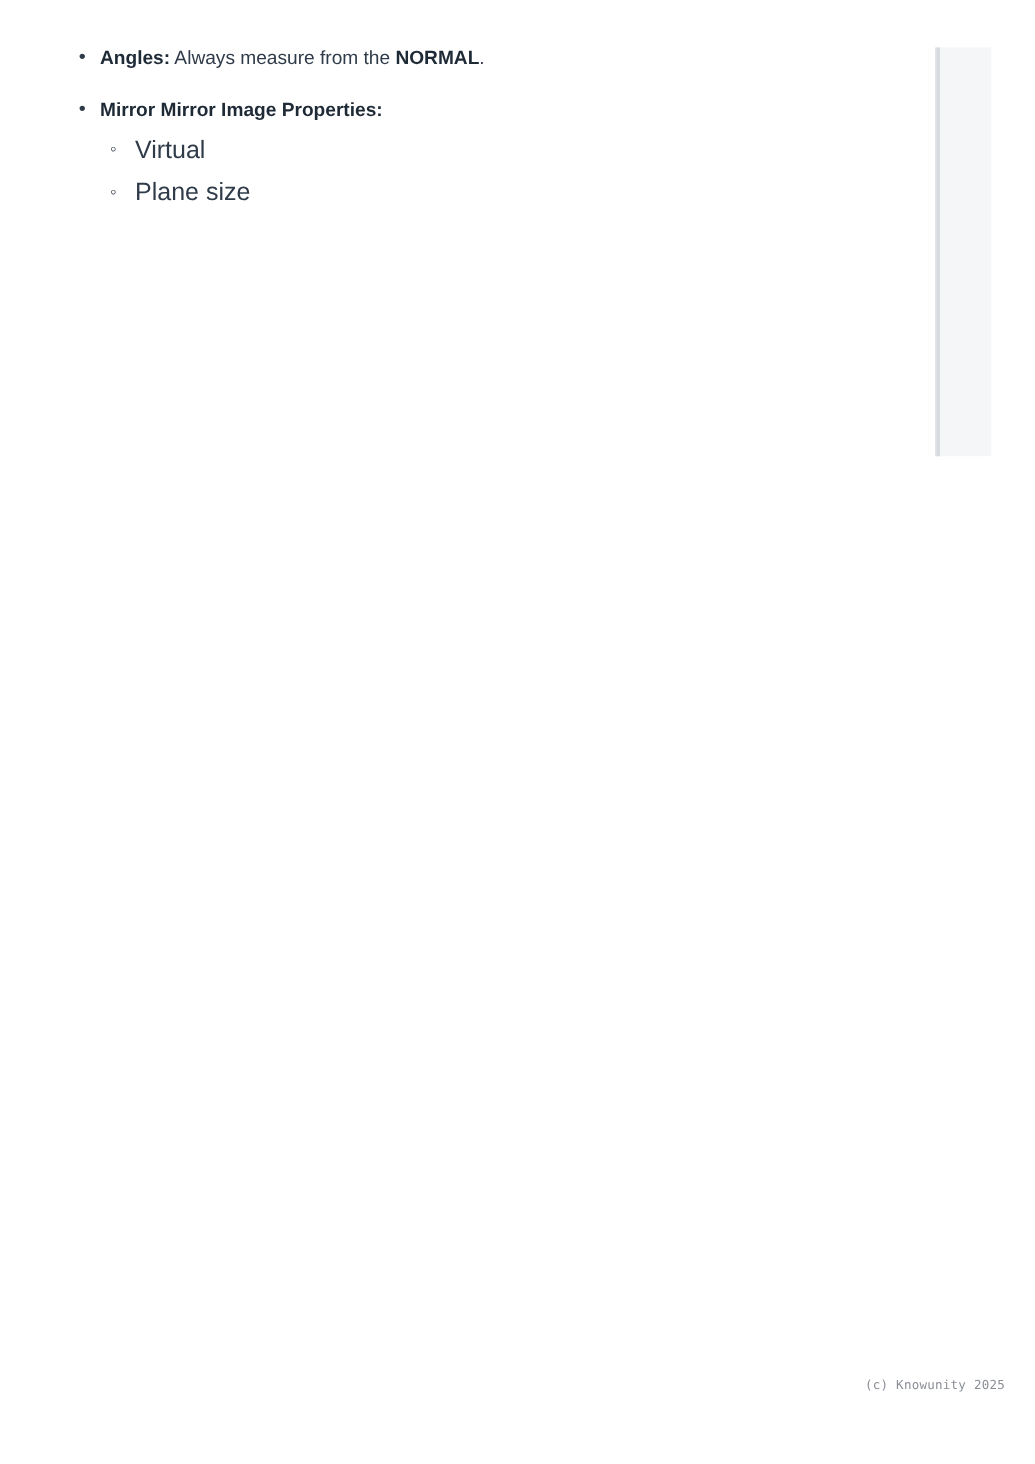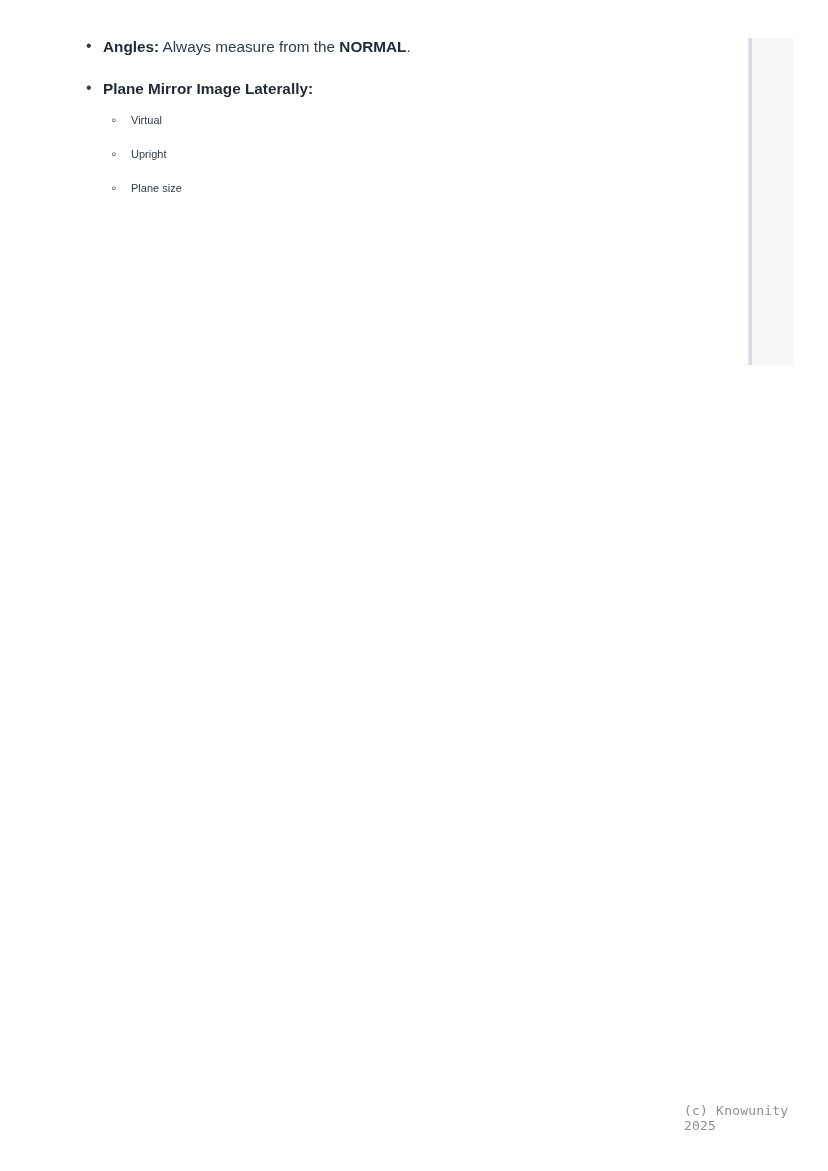--- a/index.html
+++ b/index.html
@@ -31,21 +31,21 @@
     top: 0;
     left: 0;
     width: 3px;
     height: 100%;
     background: #d7dbe0;
   }
 
   .content {
     position: absolute;
     top: 34px;
-    left: 77px;
+    left: 54px;
     width: 600px;
   }
 
   ul.level1 {
     list-style: none;
     margin: 0;
     padding: 0;
   }
   ul.level1 > li {
     position: relative;
@@ -70,21 +70,21 @@
 
   ul.level2 {
     list-style: none;
     margin: 8px 0 0 0;
     padding: 0;
   }
   ul.level2 > li {
     position: relative;
     padding-left: 28px;
     margin-bottom: 11px;
-    font-size: 11px;
+    font-size: 20px;
     line-height: 23px;
     color: #2f3b49;
     font-weight: normal;
   }
   ul.level2 > li::before {
     content: "◦";
     position: absolute;
     left: 8px;
     top: -1px;
     font-size: 15px;
@@ -97,46 +97,46 @@
   .math {
     font-family: "Liberation Serif", serif;
     font-style: italic;
   }
 
   .footer {
     position: absolute;
     left: 684px;
     top: 1103px;
     width: 120px;
+    text-align: right;
     font-family: "DejaVu Sans Mono", monospace;
-    font-size: 13px;
+    font-size: 10px;
     color: #8b8f96;
     letter-spacing: 0.2px;
   }
 </style>
 </head>
 <body>
 
 <div class="side-panel">
   <div class="side-panel-track"></div>
 </div>
 
 <div class="content">
   <ul class="level1">
 
     <li>
       <span class="lead">Angles:</span><span> Always measure from the </span><span class="lead">NORMAL</span><span>.</span>
     </li>
 
 
     <li>
-      <span class="lead">Plane Mirror Image Laterally:</span>
+      <span class="lead">Mirror Mirror Image Properties:</span>
       <ul class="level2">
         <li>Virtual</li>
-        <li>Upright</li>
         <li>Plane size</li>
       </ul>
     </li>
 
   </ul>
 </div>
 
 <div class="footer">(c) Knowunity 2025</div>
 
 </body></html>

